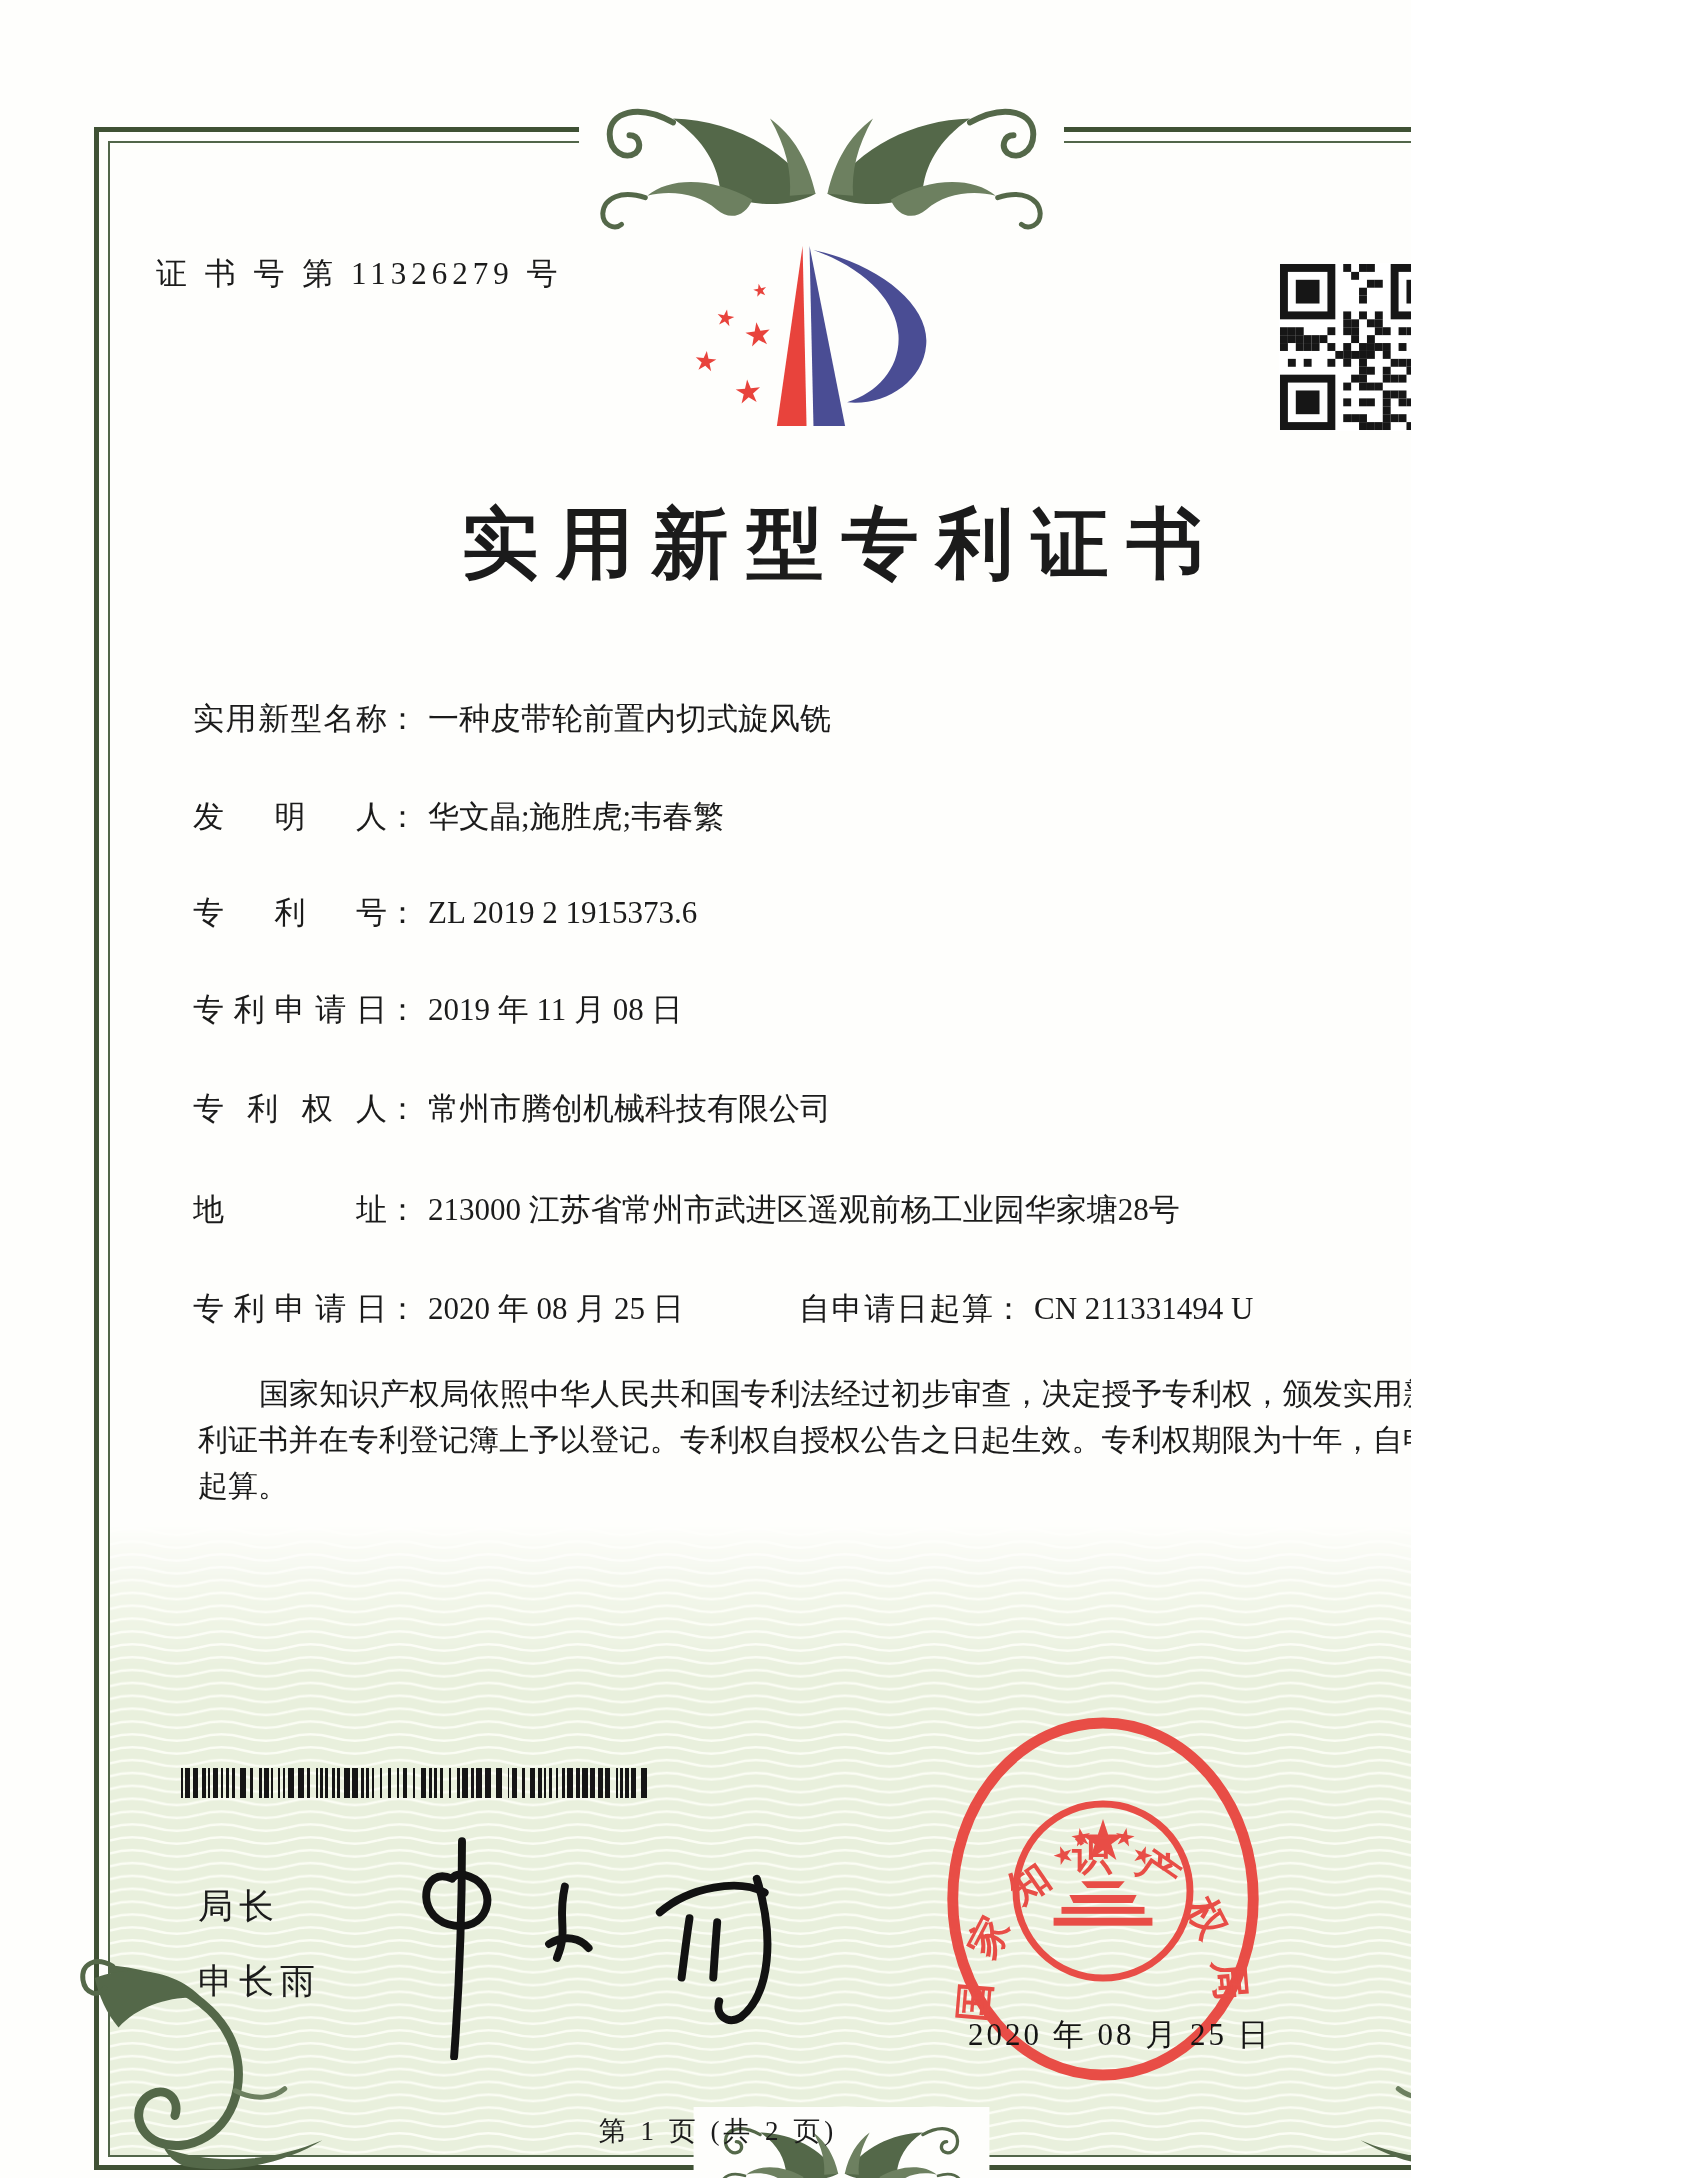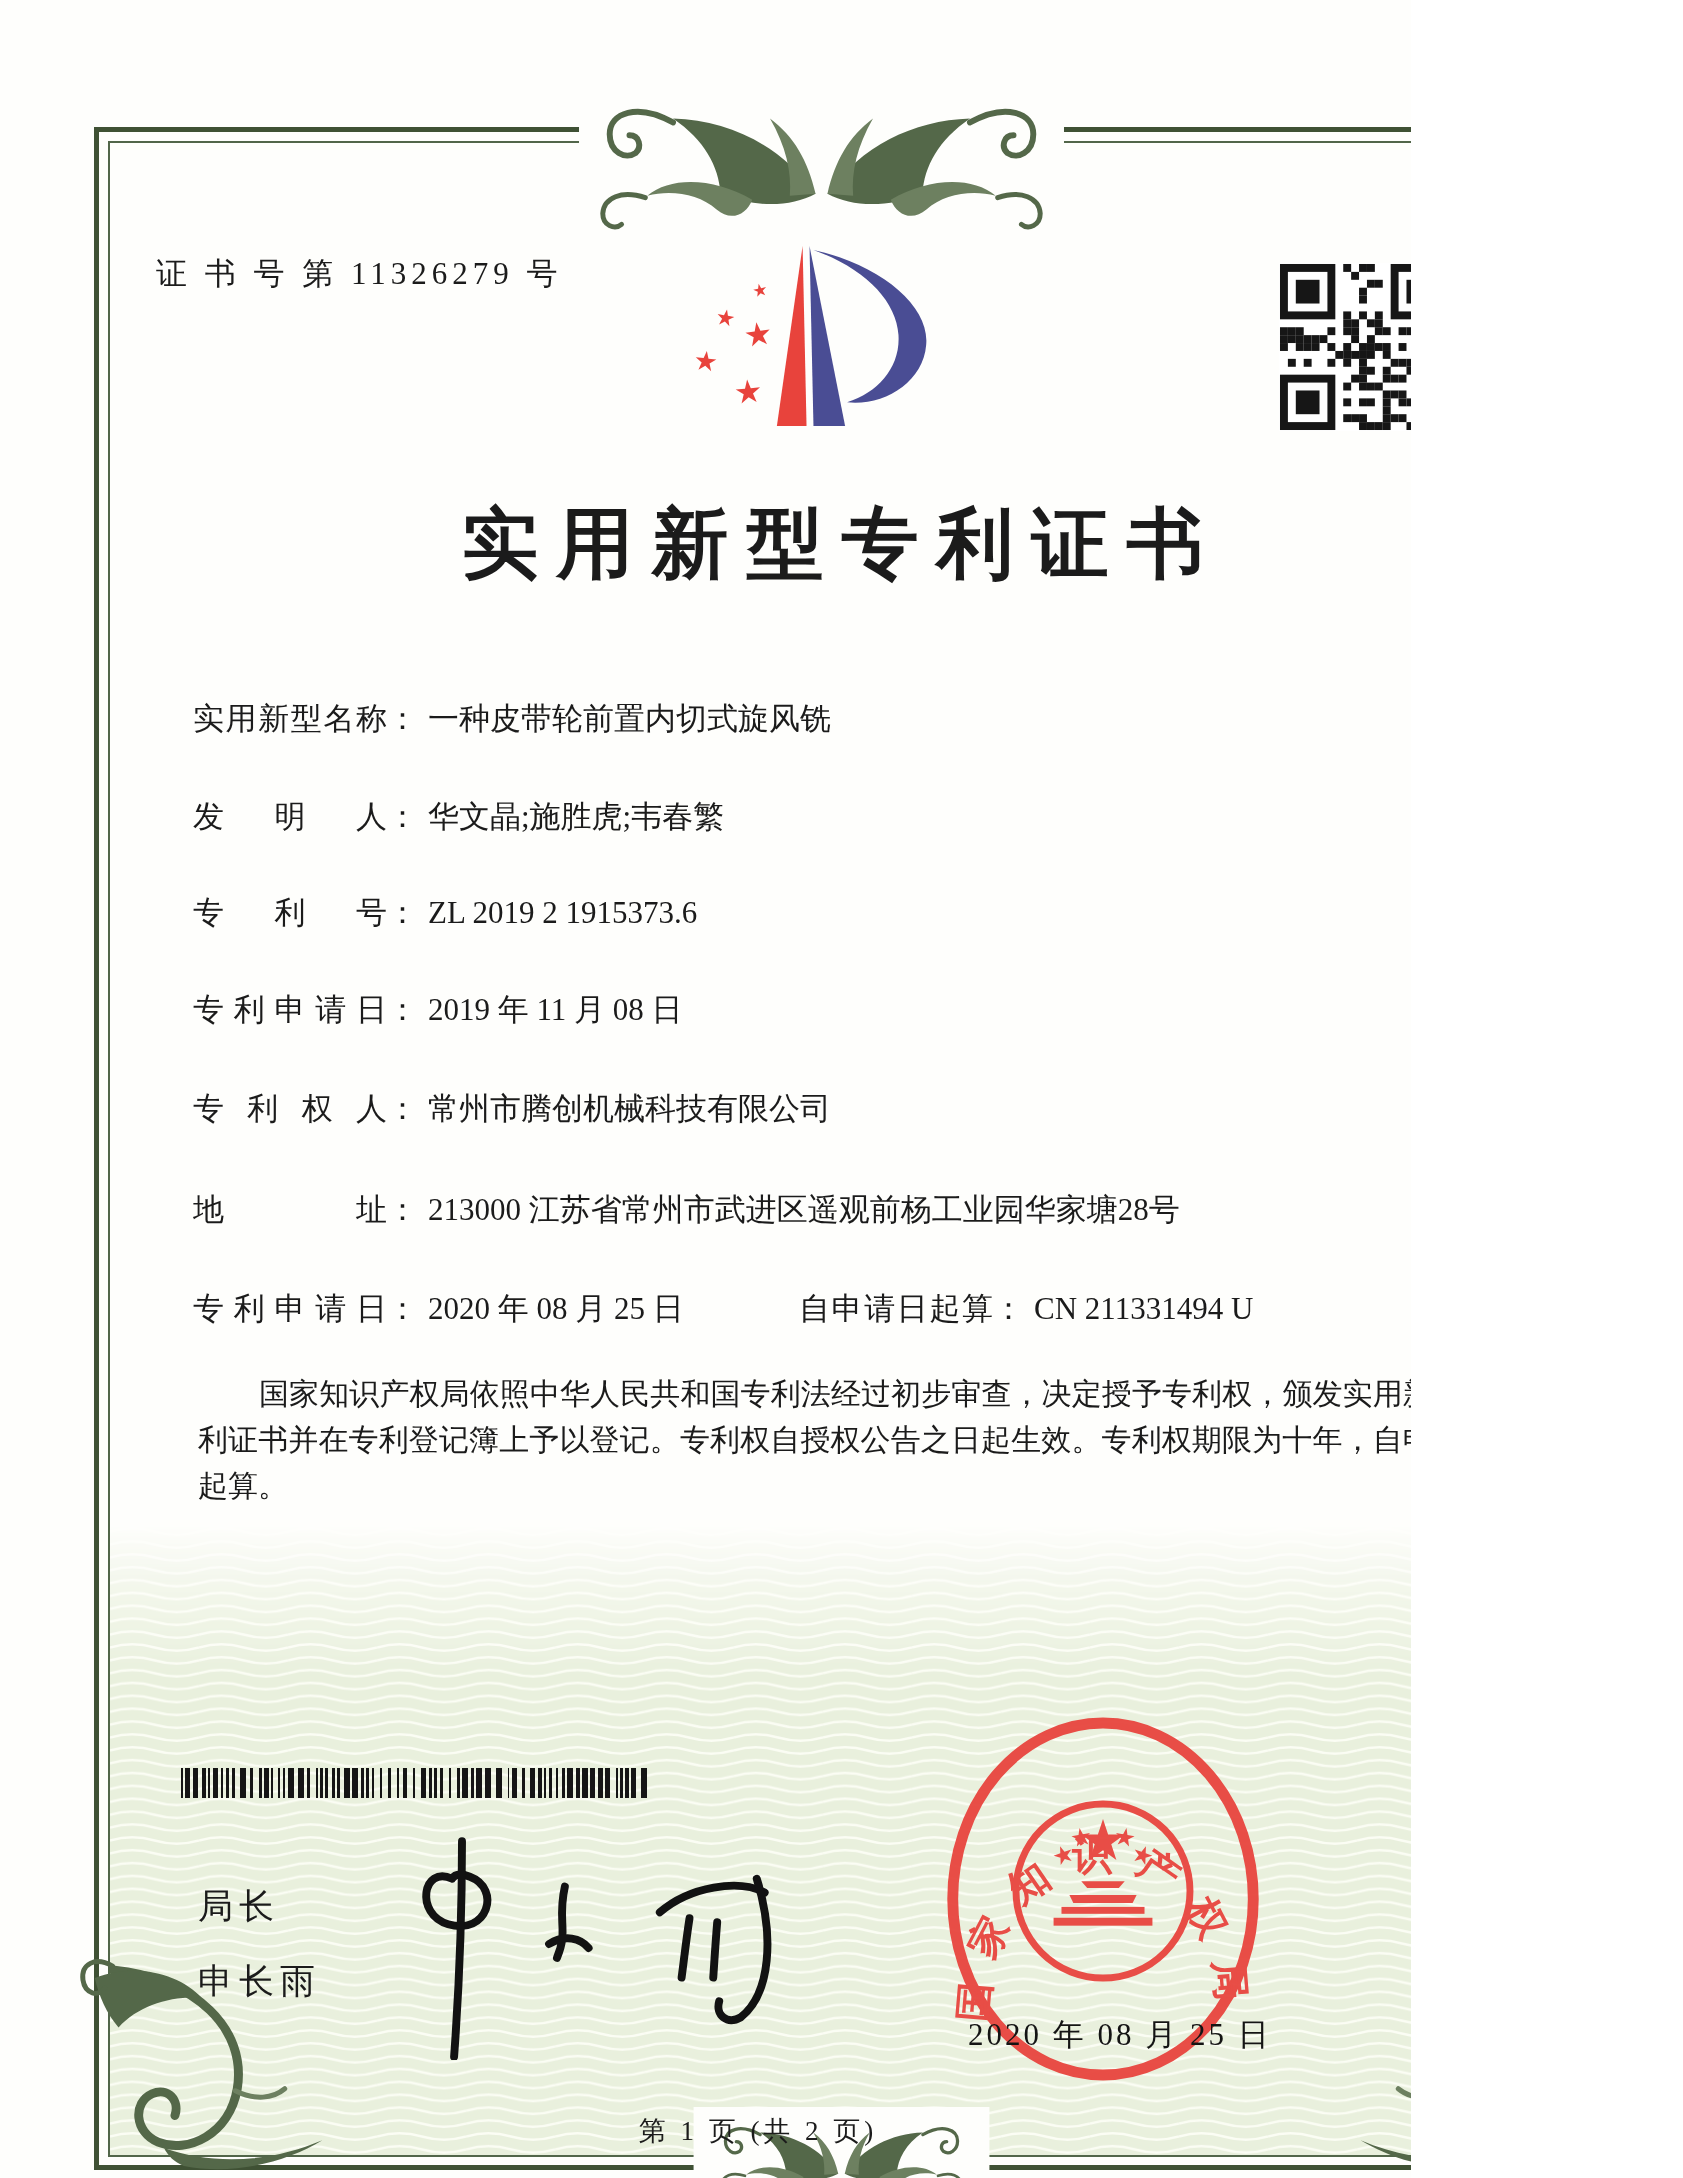--- a/index.html
+++ b/index.html
@@ -32,21 +32,21 @@
   .paras p{margin:17px;text-indent:61px;}
   
   .barcode{position:absolute;left:181px;top:1768px;width:469px;height:30px;display:flex;z-index:3;}
   .barcode span{display:block;height:100%;background:#151515;}
   .officer-title{position:absolute;left:198px;top:1883px;font-size:35px;letter-spacing:6px;z-index:3;}
   .officer-name{position:absolute;left:198px;top:1958px;font-size:35px;letter-spacing:6px;z-index:3;}
   .signature{position:absolute;left:371px;top:1827px;z-index:3;}
   .seal{position:absolute;left:929px;top:1701px;z-index:3;opacity:.95;}
   .seal-date{position:absolute;left:968px;top:2014px;font-size:31px;letter-spacing:3px;color:#141414;z-index:4;}
   .footer{position:absolute;left:0;top:2113px;width:1436px;text-align:center;font-size:27px;
-          letter-spacing:4px;z-index:3;padding-left:40px;}
+          letter-spacing:4px;z-index:3;}
   
   .orn{position:absolute;z-index:2;}
   .orn-top{left:579px;top:71px;}
   .orn-bottom{left:693px;top:2107px;}
   .orn-bl{left:77px;top:1952px;}
   .orn-br{left:1329px;top:1952px;}
 </style>
 </head>
 <body>
 

